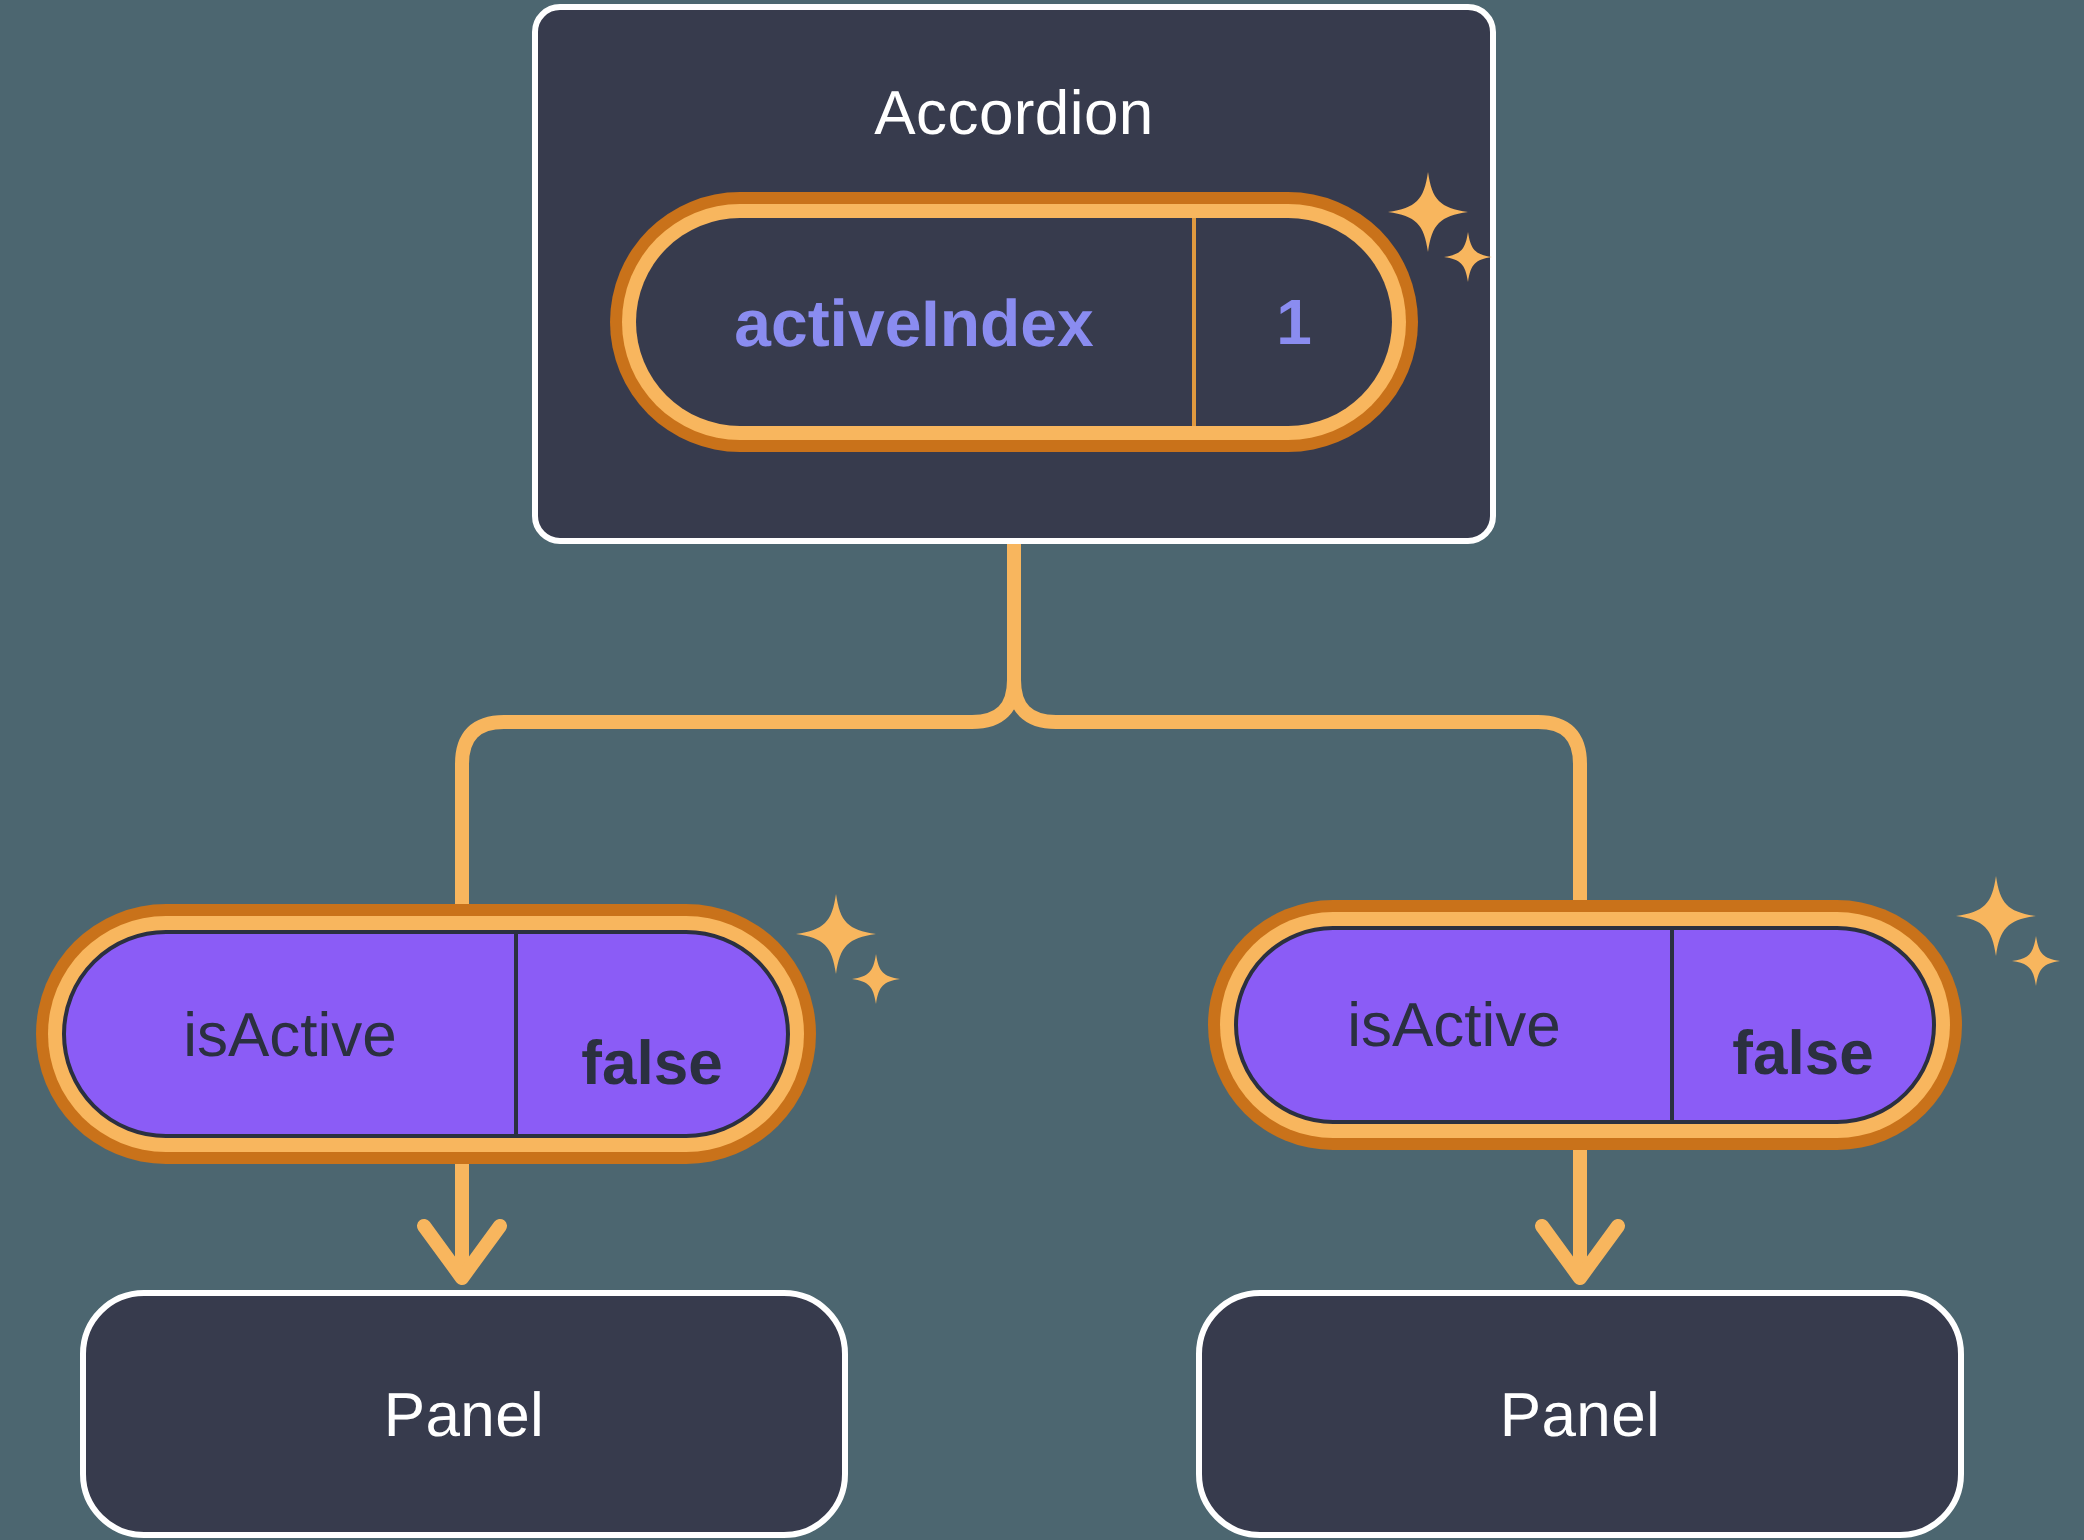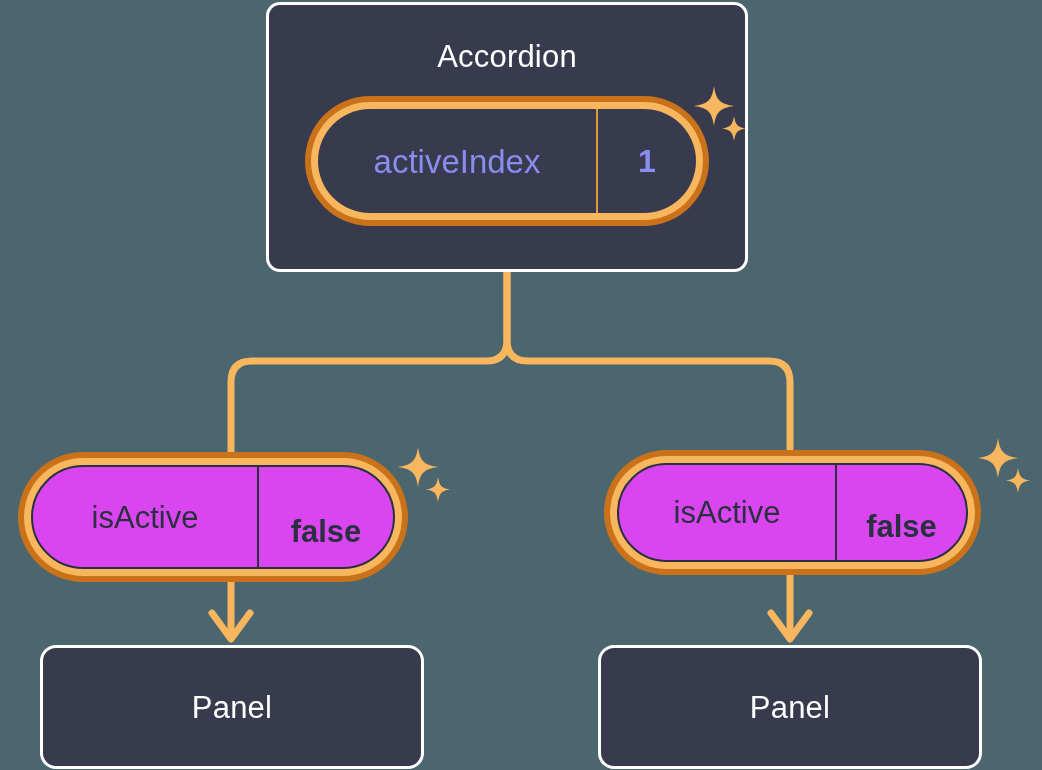--- a/index.html
+++ b/index.html
@@ -54,21 +54,21 @@
     left: 266px;
     top: 2px;
     width: 482px;
     height: 270px;
     padding-top: 36px;
   }
   .panel-box {
     width: 384px;
     height: 124px;
     justify-content: center;
-    border-radius: 16px;
+    border-radius: 32px;
   }
   #panel-left  { left: 40px;  top: 645px; }
   #panel-right { left: 598px; top: 645px; }
 
   
   
   .pill-outer {
     position: absolute;
     z-index: 3;
     box-sizing: border-box;
@@ -108,33 +108,33 @@
     width: 404px;
     height: 130px;
   }
   #pill-activeindex .pill-inner {
     background: #373b4d;
   }
   #pill-activeindex .pill-key {
     flex: 0 0 278px;
     color: #8a8cf0;
     font-size: 33px;
-    font-weight: 400;
+    font-weight: 700;
     border-right: 2px solid #e0993f;
   }
   #pill-activeindex .pill-val {
     flex: 1 1 auto;
     color: #8a8cf0;
     font-size: 32px;
     font-weight: 700;
   }
 
   
   .pill-state .pill-inner {
-    background: #d946ef;
+    background: #8b5cf6;
     border: 2px solid #2b3040;
     justify-content: flex-end;
   }
   .pill-state .pill-key {
     color: #2b3040;
     font-size: 31px;
     font-weight: 400;
     border-right: 2px solid #2b3040;
   }
   .pill-state .pill-val {

